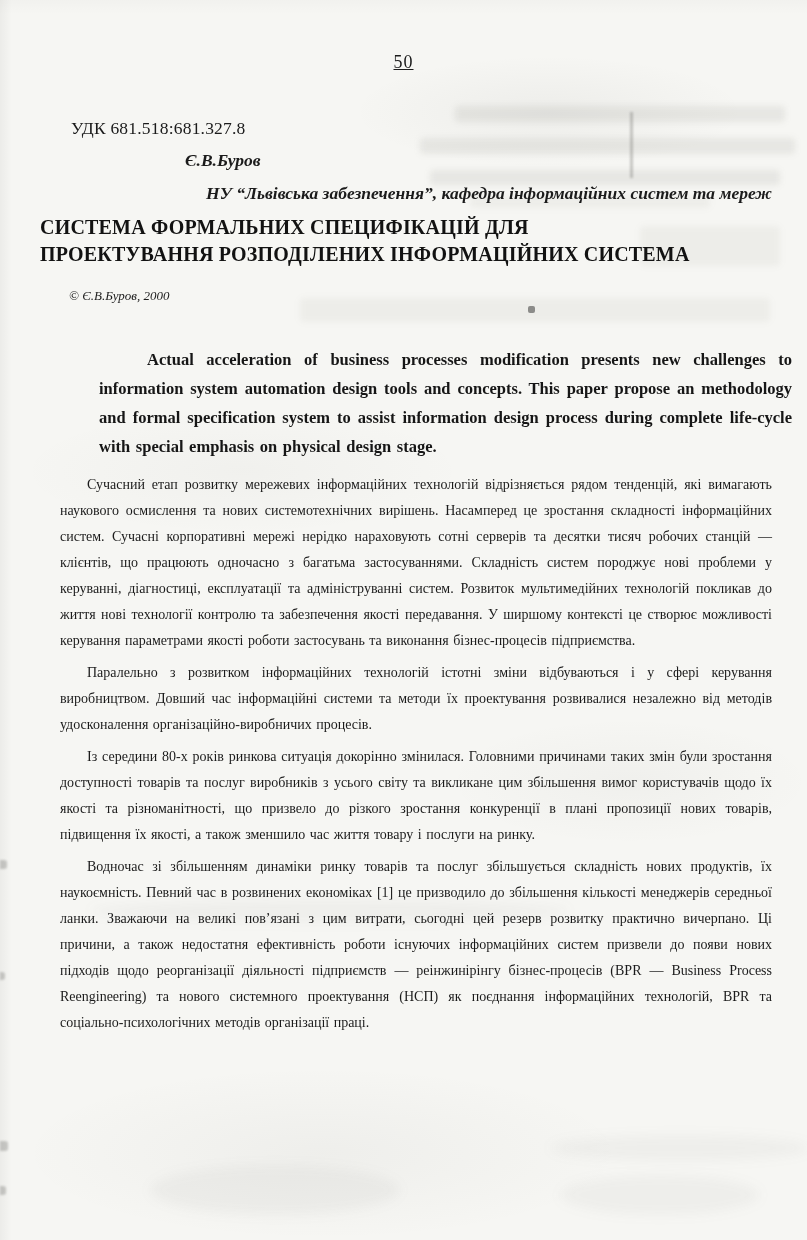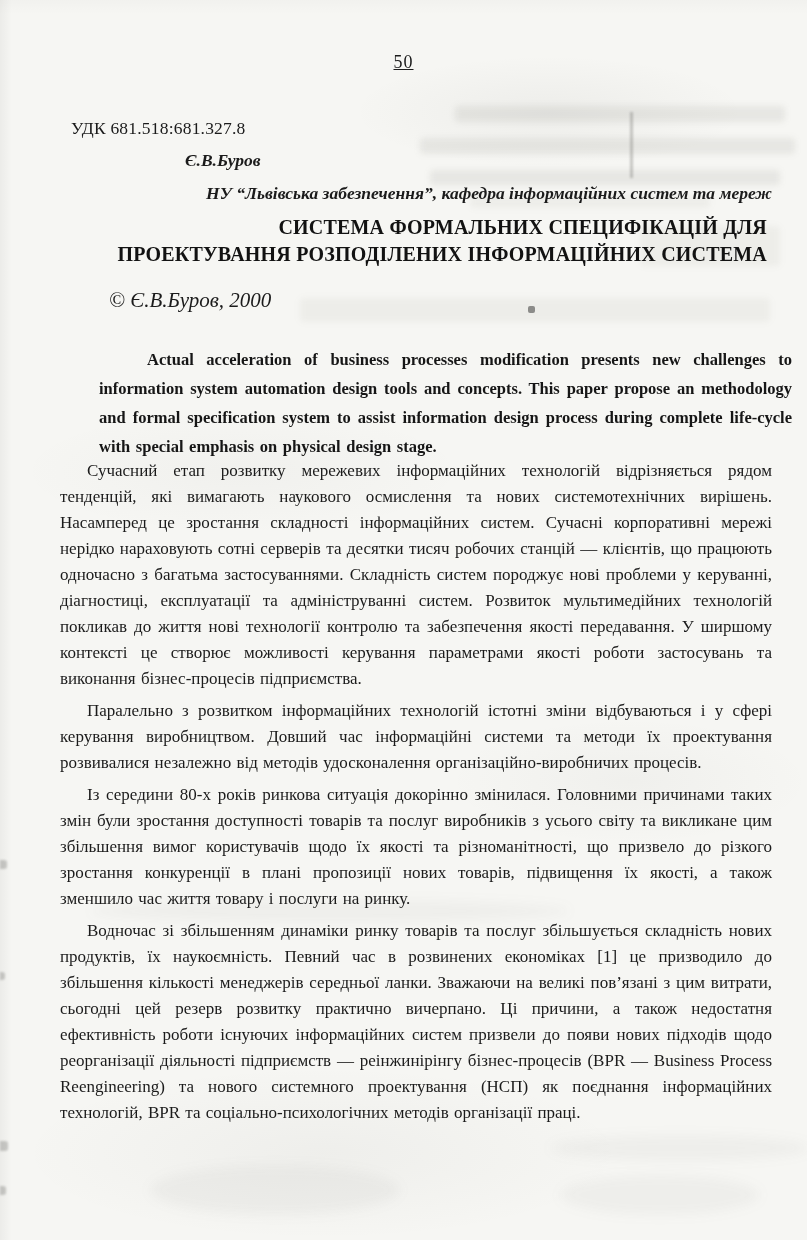--- a/index.html
+++ b/index.html
@@ -37,38 +37,38 @@
   .author {
     position: absolute; top: 150px; left: 185px;
     font-size: 17.5px; font-weight: bold; font-style: italic;
   }
   .affiliation {
     position: absolute; top: 183px; left: 110px; right: 35px;
     text-align: right; font-size: 17.5px; font-weight: bold; font-style: italic;
   }
   .title {
     position: absolute; top: 214px; left: 40px; right: 40px;
-    margin: 0; text-align: right;
+    margin: 0; text-align: left;
     font-size: 20px; font-weight: bold; line-height: 27px; letter-spacing: 0.2px;
     color: #121212;
   }
   .title span { display: block; }
   .copyright {
     position: absolute; top: 288px; left: 69px;
-    font-size: 21px; font-style: italic; margin-left: 40px;
+    font-size: 13px; font-style: italic;
   }
   .abstract {
     position: absolute; top: 328px; left: 82px; width: 693px;
     margin: 17px; font-size: 16.5px; font-weight: bold;
     line-height: 29px; text-align: justify; text-indent: 48px;
     word-spacing: 1.5px; color: #161616;
   }
   .body-text {
-    position: absolute; top: 458px; left: 60px; width: 712px;
-    font-size: 17px; line-height: 26px; text-align: justify;
+    position: absolute; top: 472px; left: 60px; width: 712px;
+    font-size: 14px; line-height: 26px; text-align: justify;
     word-spacing: 1px;
   }
   .body-text p { margin: 0 0 6px 0; text-indent: 27px; }
 
   
   .artifact { position: absolute; pointer-events: none; }
   .bleed {
     background: rgba(95,95,88,0.10);
     filter: blur(3px);
     border-radius: 4px;

